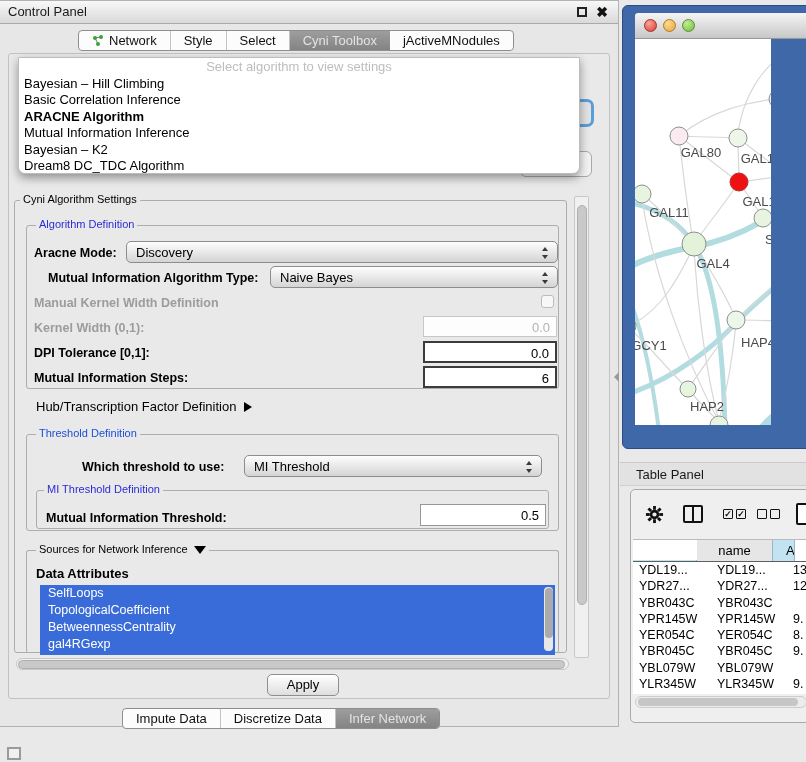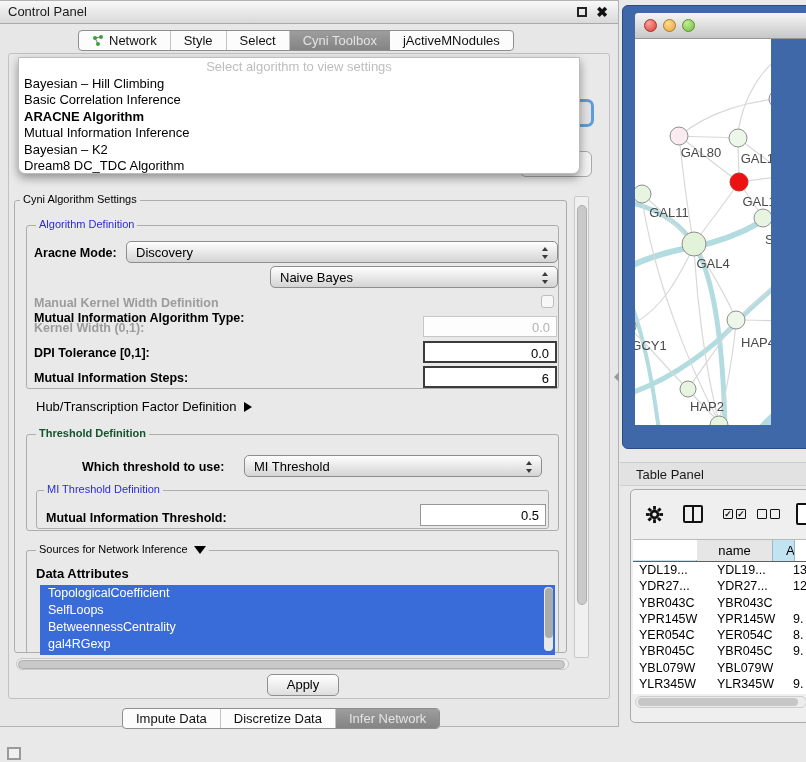--- a/index.html
+++ b/index.html
@@ -37,21 +37,21 @@
         border:1px solid #BDBDBD; border-radius:1px 1px 7px 7px;
         box-shadow:0 4px 10px rgba(0,0,0,0.38); z-index:40; font-size:13px; overflow:hidden; }
   .popup-header { color:#BDBDBD; text-align:center; height:18px; line-height:18px; }
   .popup-item { height:16.4px; line-height:16.4px; padding-left:5px; color:#000; }
   .popup-item.sel { font-weight:bold; }
 
   
   .gbox { position:absolute; border:1px solid #ADADAD; border-radius:3px; }
   .glabel { position:absolute; font-size:11px; background:#E9E9E9; padding:0 3px; white-space:nowrap; z-index:5; }
   .glabel.blue { color:#2B2BD6; }
-  .glabel.green { color:#14532d;font-weight:bold; }
+  .glabel.green { color:#1d4ed8; }
 
   .flabel { position:absolute; font-size:12.5px; font-weight:bold; color:#000; white-space:nowrap; }
   .flabel.dis { color:#9C9C9C; }
 
   .combo { position:absolute; height:22px; border:1px solid #8D8D8D; border-radius:5px;
         background:linear-gradient(#FEFEFE,#D4D4D4); font-size:13px; color:#000;
         display:flex; align-items:center; padding-left:9px; }
   .combo .arrows { position:absolute; right:8px; top:4px; width:7px; height:14px; }
   .combo .arrows i { position:absolute; left:0; width:0; height:0; border-left:3.5px solid transparent; border-right:3.5px solid transparent; }
   .combo .arrows i.up { top:1px; border-bottom:4px solid #3A3A3A; }
@@ -196,21 +196,21 @@
 
   <div class="flabel" style="left:34px; top:246px;">Aracne Mode:</div>
   <div class="combo" style="left:126px; top:241px; width:432px;">
     <span>Discovery</span>
     <span class="arrows">
         <i class="up"></i>
         <i class="dn"></i>
       </span>
   </div>
 
-  <div class="flabel" style="left:34px; top:271px;margin-top:40px;">Mutual Information Algorithm Type:</div>
+  <div class="flabel" style="left:48px; top:271px;">Mutual Information Algorithm Type:</div>
   <div class="combo" style="left:270px; top:266px; width:288px;">
     <span>Naive Bayes</span>
     <span class="arrows">
         <i class="up"></i>
         <i class="dn"></i>
       </span>
   </div>
 
   <div class="flabel dis" style="left:34px; top:296px;">Manual Kernel Width Definition</div>
   <div class="checkbox" style="left:541px; top:295px;"></div>
@@ -246,22 +246,22 @@
   <div class="flabel" style="left:46px; top:511px;">Mutual Information Threshold:</div>
   <div class="tfield normal" style="left:420px; top:504px; width:126px;">0.5</div>
 
   <div class="gbox" style="left:26px; top:550px; width:533px; height:103px; border-bottom:none;"></div>
   <div class="glabel" style="left:36px; top:543px;">
     <span>Sources for Network Inference</span><span class="tri-down"></span>
   </div>
   <div class="flabel" style="left:36px; top:566px; font-size:13px;">Data Attributes</div>
 
   <div class="attr-list">
+    <div class="attr-item">SelfLoops</div>
     <div class="attr-item">TopologicalCoefficient</div>
-    <div class="attr-item">SelfLoops</div>
     <div class="attr-item">BetweennessCentrality</div>
     <div class="attr-item">gal4RGexp</div>
   </div>
   <div class="attr-scroll"></div>
   <div class="attr-thumb"></div>
 
   <div class="vscroll">
       <div class="vthumb"></div>
     </div>
   <div class="hscroll">

